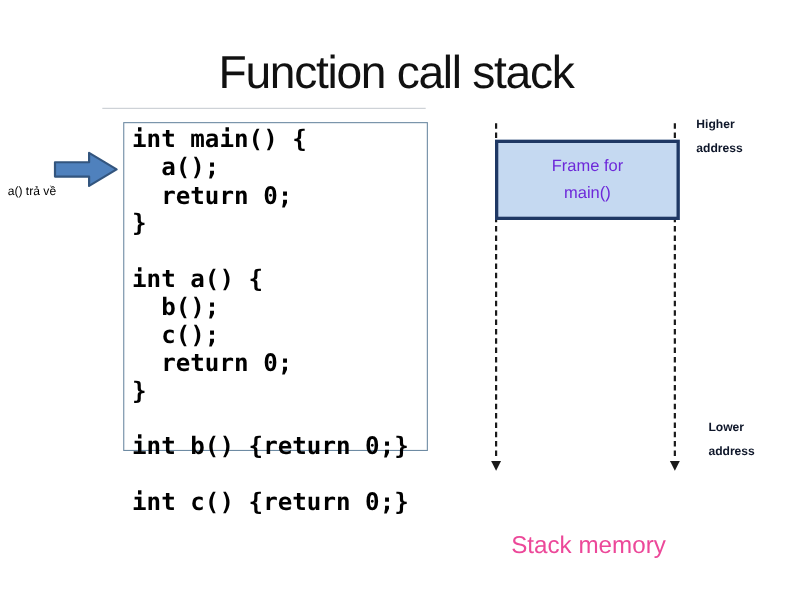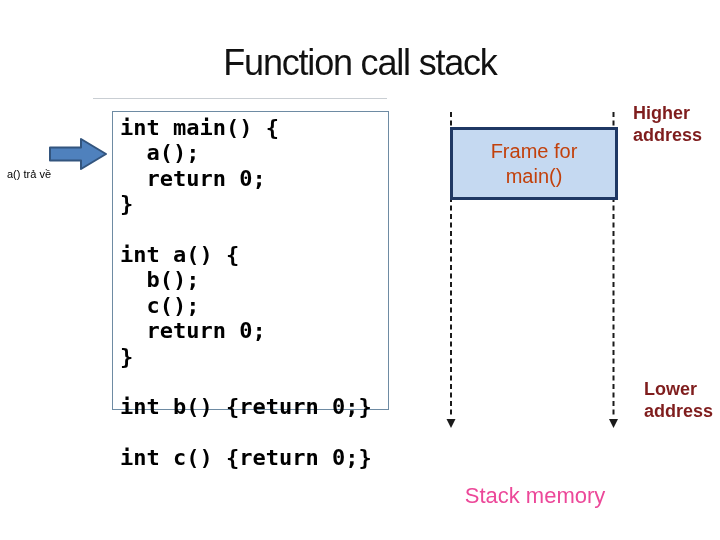--- a/index.html
+++ b/index.html
@@ -2,21 +2,21 @@
 <html style="--arrow-fill: #4f81bd; --arrow-stroke: #33557e; --code-border: #6e8ba3; --frame-fill: #c5d9f1; --frame-stroke: #1f3864; --dash: #1a1a1a; --text: #000000;"><head>
 <meta charset="utf-8">
 <style>
   html,body{margin:0;padding:0;background:#fff;}
   .stage{
     position:relative;width:720px;height:540px;background:#fff;overflow:hidden;
     font-family:"Liberation Sans",sans-serif;color:var(--text,#000);
   }
   .title{
     position:absolute;top:42px;left:0;width:720px;margin:0;
-    text-align:center;font-size:36px;font-weight:400;letter-spacing:-1.2px;
+    text-align:center;font-size:42px;font-weight:400;letter-spacing:-1.2px;
     color:#111;
   }
   .faint-line{
     position:absolute;left:93px;top:98px;width:294px;height:1px;
     background:#c9ced3;
   }
   .svg-overlay{position:absolute;left:0;top:0;width:720px;height:540px;pointer-events:none;}
   .arrow-label{
     position:absolute;left:7px;top:168px;font-size:11px;color:#000;white-space:nowrap;
   }
@@ -27,25 +27,25 @@
   .code-box pre{
     margin:0;padding:3px 0 0 7px;
     font-family:"DejaVu Sans Mono",monospace;
     font-weight:700;font-size:22px;line-height:25.4px;color:#000;
   }
   .frame-box{
     position:absolute;left:450px;top:127px;width:168px;height:73px;
     box-sizing:border-box;border:3px solid var(--frame-stroke,#1f3864);
     background:var(--frame-fill,#c5d9f1);
     display:flex;flex-direction:column;align-items:center;justify-content:center;
-    font-size:20px;line-height:24.5px;color:#c2410c;text-align:center;
+    font-size:15px;line-height:24.5px;color:#6d28d9;text-align:center;
   }
   .addr{
     position:absolute;left:633px;width:64px;
-    font-size:18px;font-weight:700;line-height:22px;color:#7f1d1d;
+    font-size:11px;font-weight:700;line-height:22px;color:#0f172a;
   }
   .addr-high{top:102px;}
   .addr-low{top:378px;margin-left:11px;}
   .caption{
     position:absolute;left:440px;top:483px;width:190px;text-align:center;
     font-size:22px;color:#ec4899;white-space:nowrap;
   }
 </style>
 </head>
 <body>

